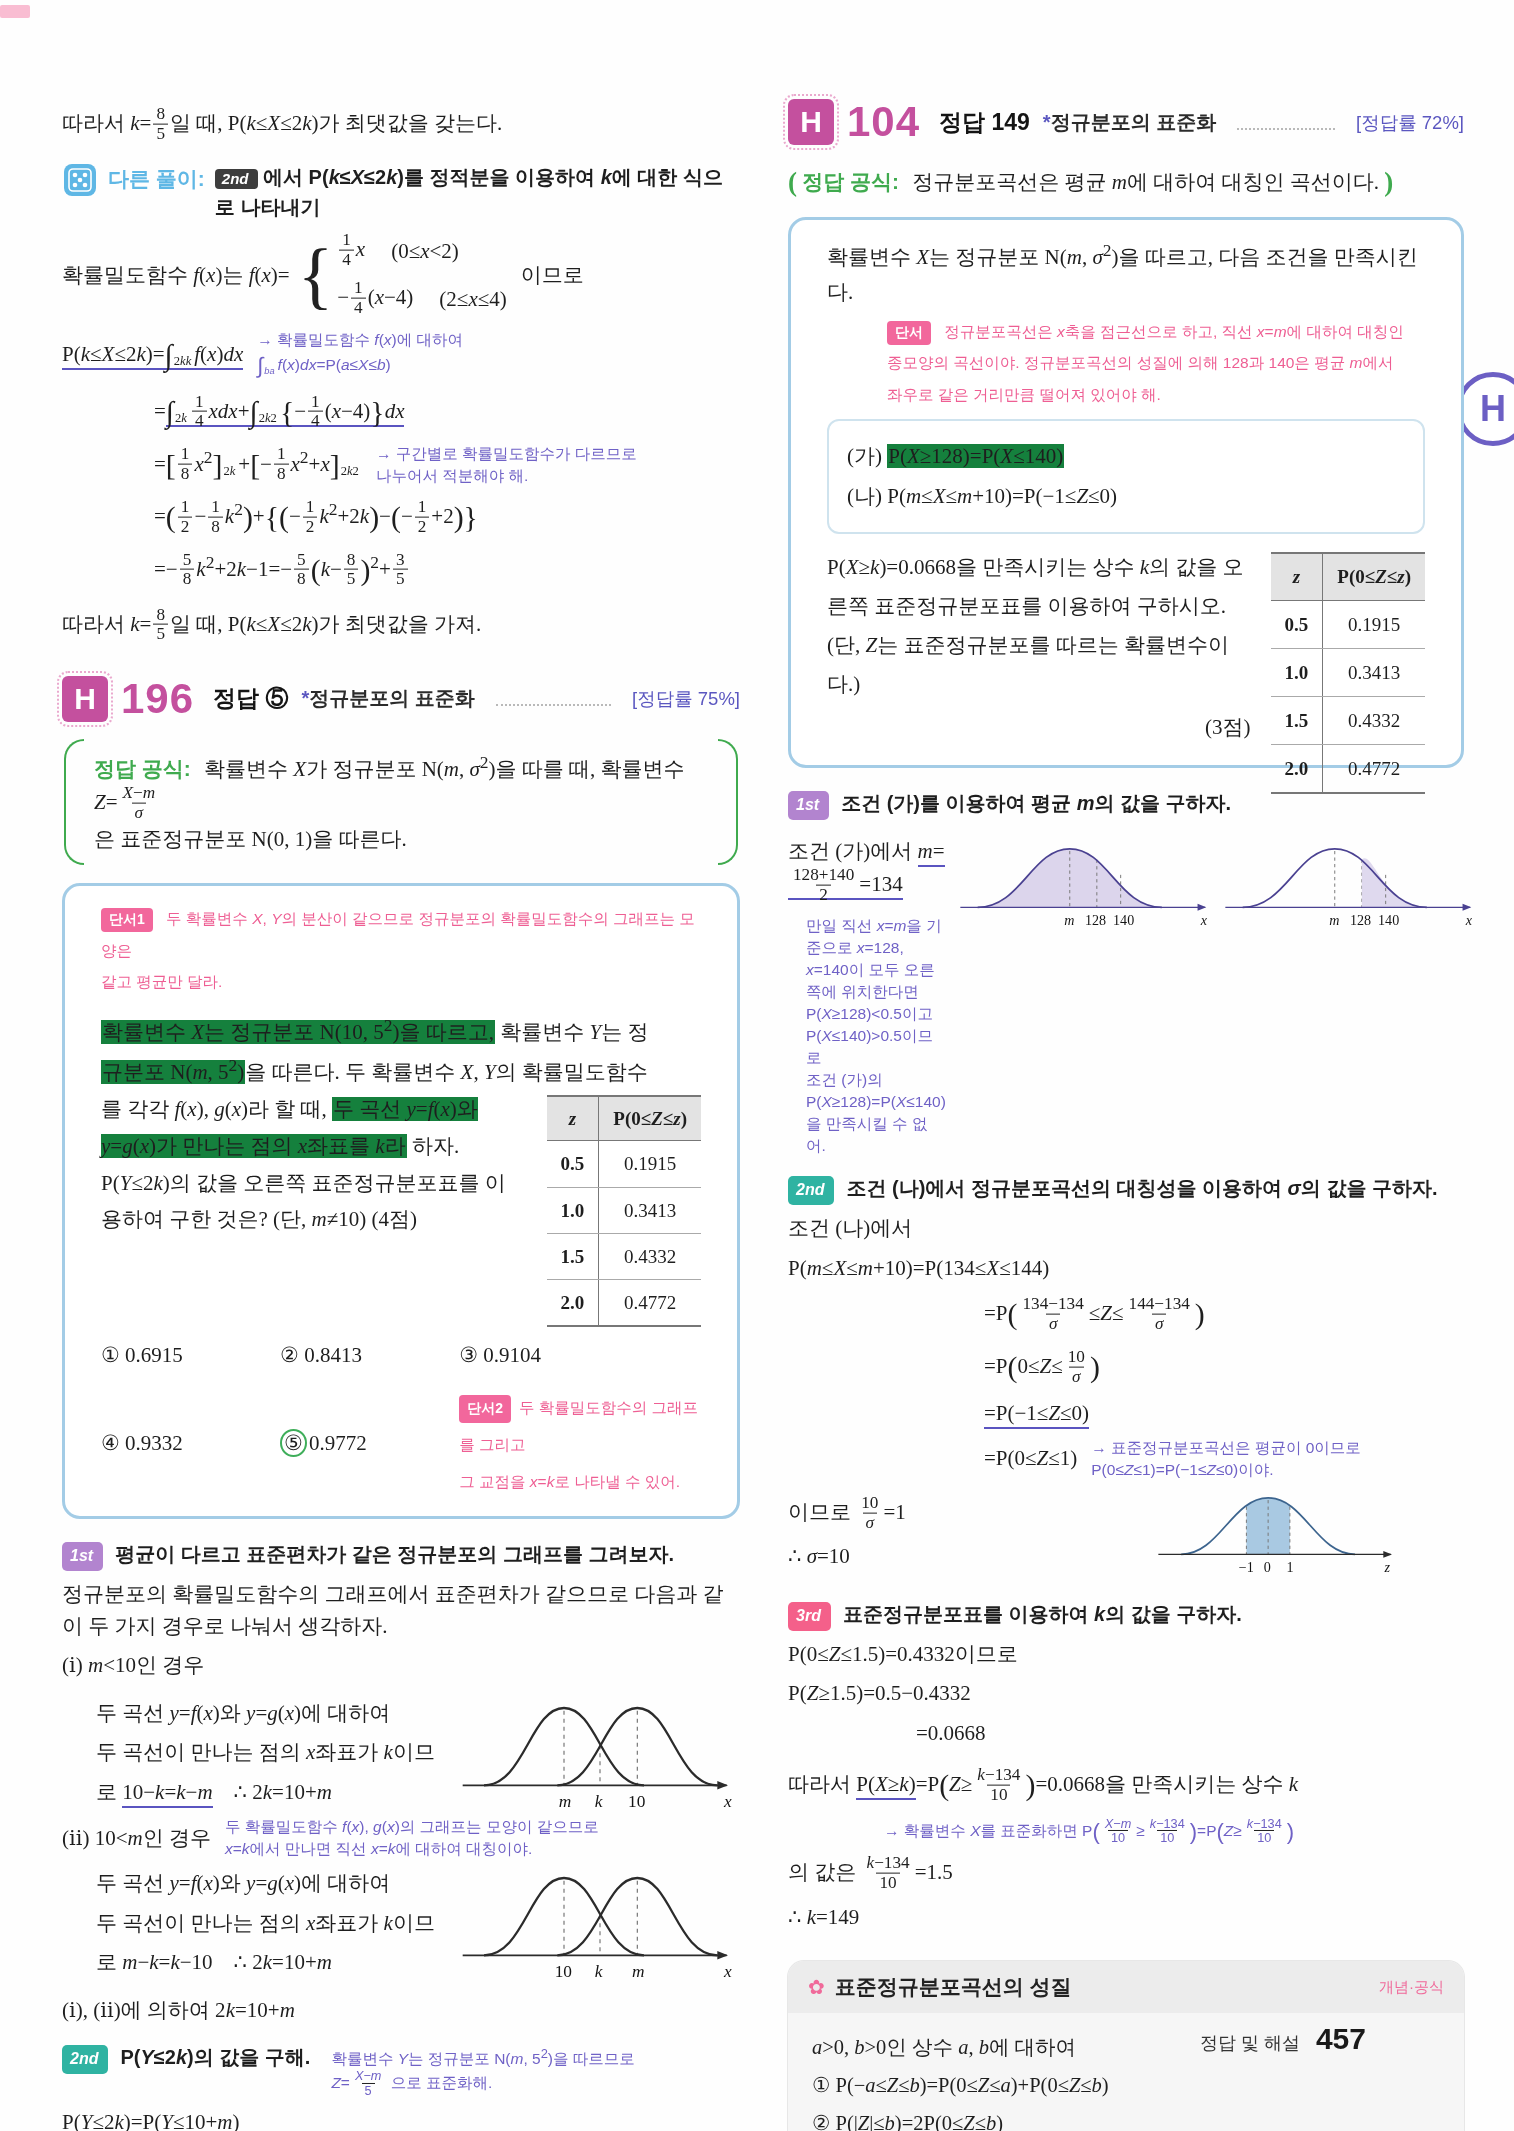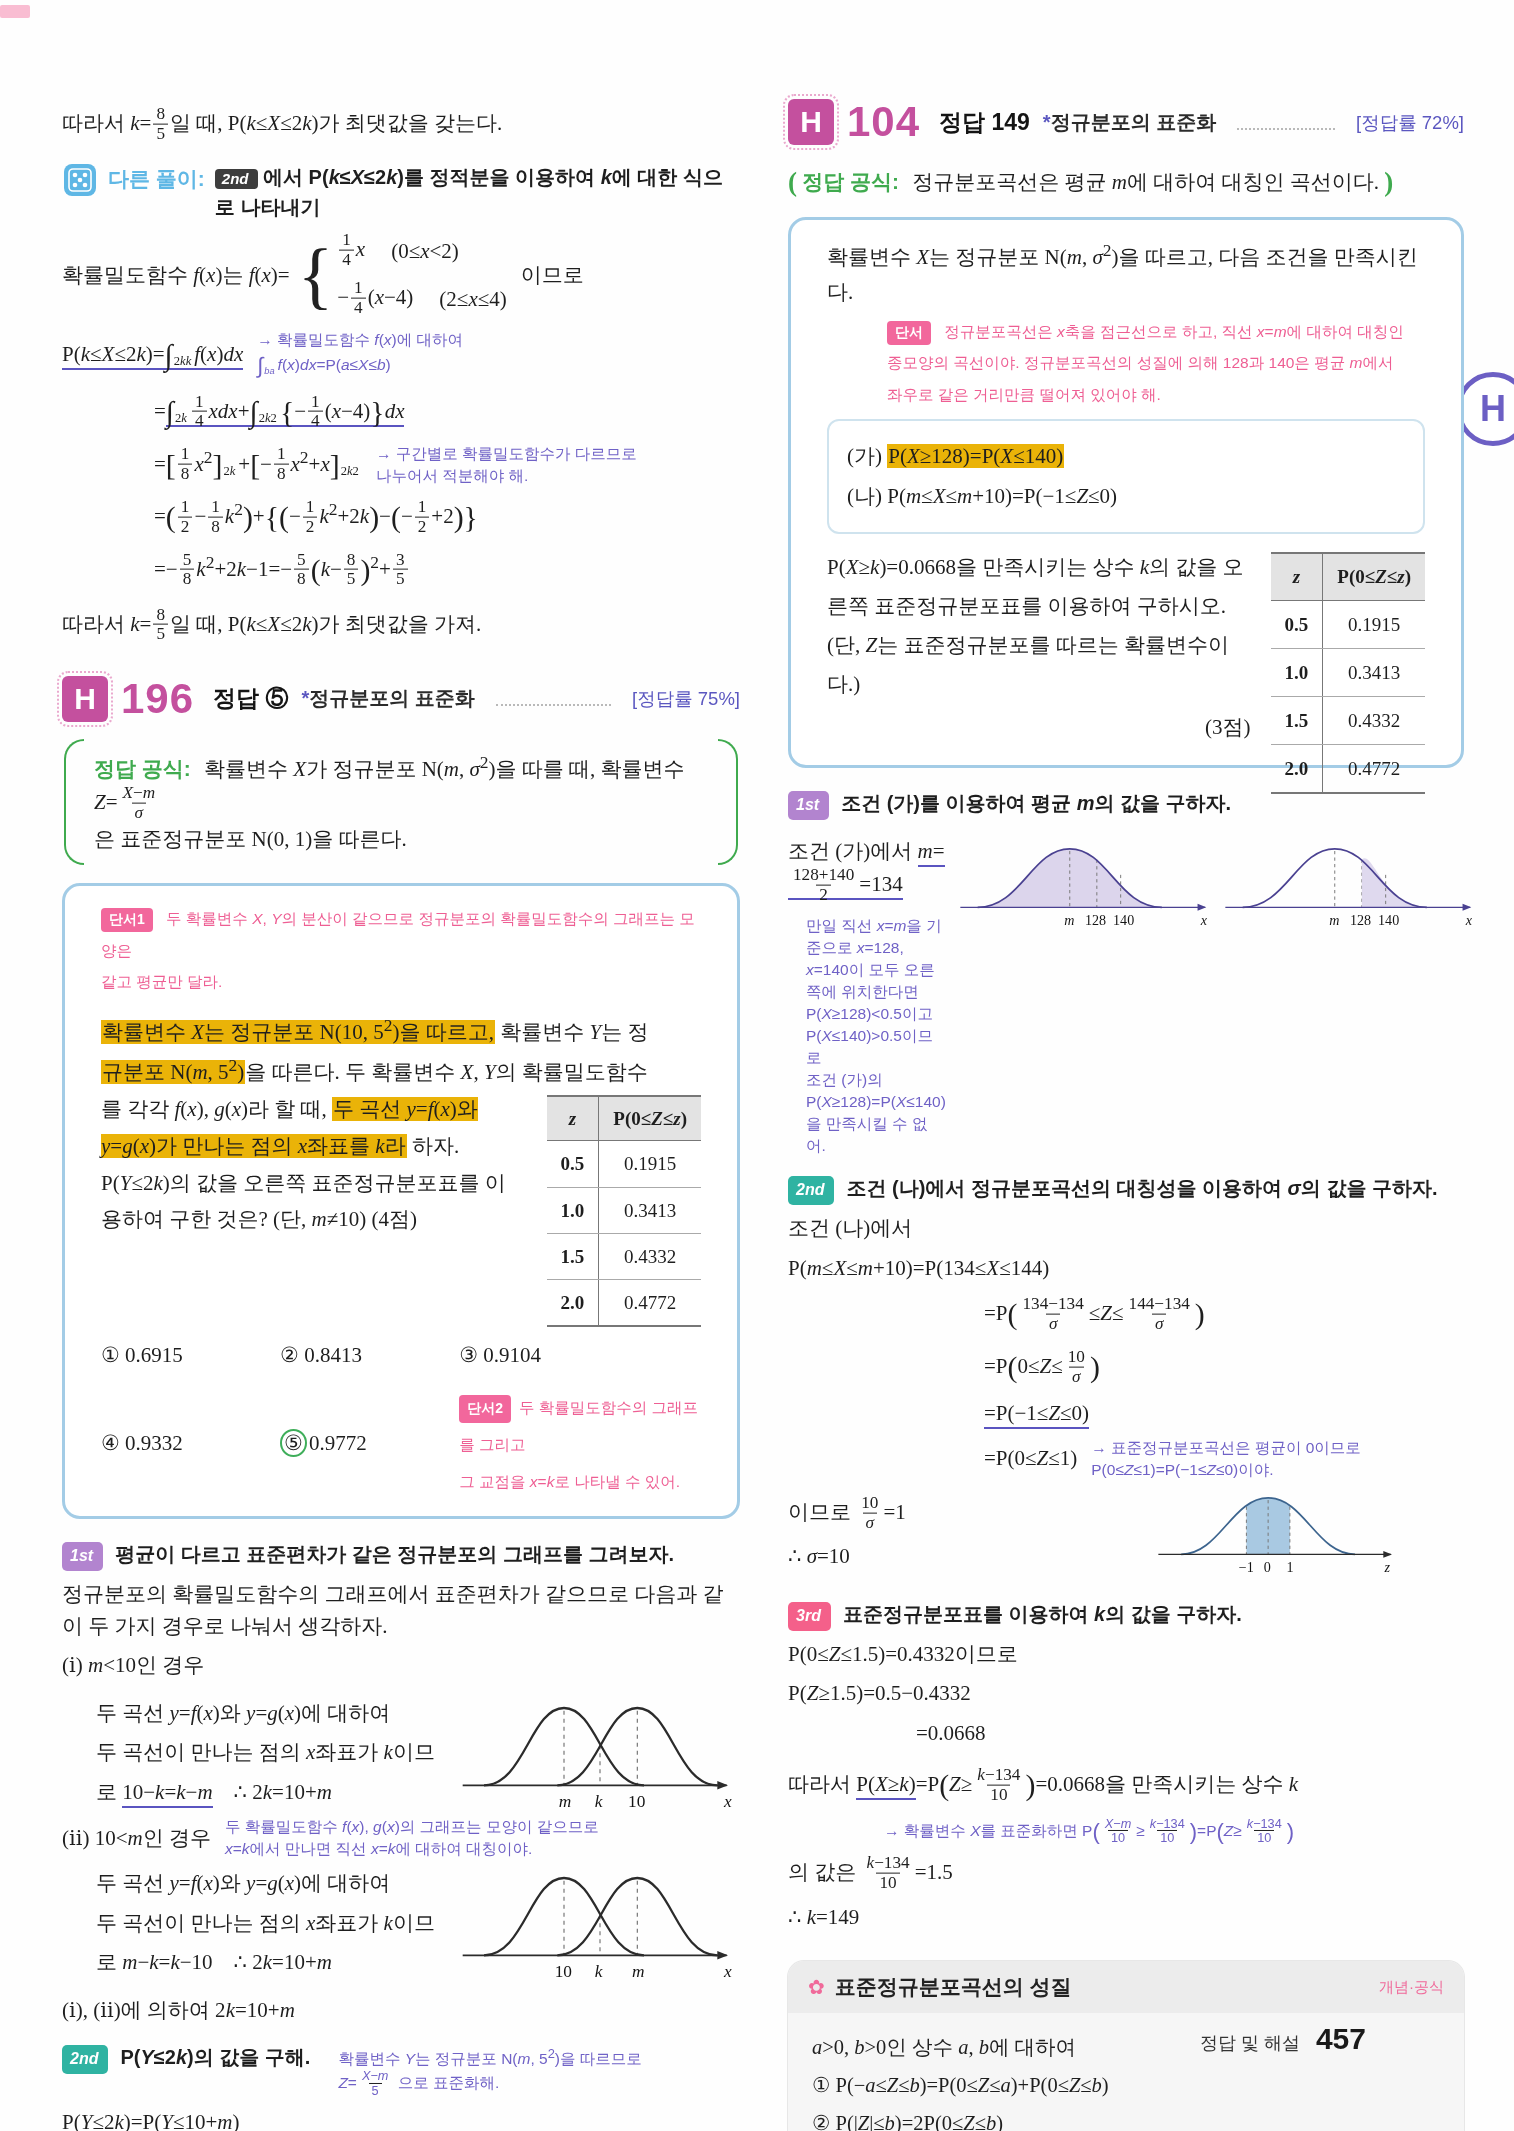--- a/index.html
+++ b/index.html
@@ -13,21 +13,21 @@
   .mline{margin:8px 0}
   
   .fr{display:inline-flex;flex-direction:column;align-items:center;vertical-align:middle;line-height:1.08;margin:0 2px;font-size:0.82em;transform:translateY(-0.08em)}
   .fr b{font-weight:normal;display:block;padding:0 3px;text-align:center}
   .fr b+b{border-top:1.4px solid #222}
   .big{font-size:1.42em;font-weight:normal;vertical-align:-0.14em}
   .lims{display:inline-flex;flex-direction:row;font-size:0.6em;line-height:1.1;vertical-align:-0.35em;margin:0 3px 0 1px}
   .lims span{display:block;text-align:center}
   .ul{border-bottom:2.3px solid #5a54c0;padding-bottom:2px}
   .note{color:#6f61c6;font-size:15.5px;line-height:1.42;font-family:"Liberation Sans","DejaVu Sans",sans-serif}
-  mark{background:#eab308;color:inherit;padding:0 1px}
+  mark{background:#15803d;color:inherit;padding:0 1px}
   
   .badge-step{display:inline-block;color:#fff;font-family:"Liberation Sans",sans-serif;font-style:italic;font-weight:bold;
      font-size:16px;padding:2px 10px 3px 8px;border-radius:5px;margin-right:12px;vertical-align:2px}
   .b1{background:#b284cf}.b2{background:#2fb3a2}.b3{background:#f4608a}
   .badge-dark{background:#3d3d3d;color:#fff;font-family:"Liberation Sans",sans-serif;font-style:italic;font-weight:bold;
      font-size:15px;padding:1px 9px 2px 7px;border-radius:4px}
   .hintb{display:inline-block;background:#f2679c;color:#fff;font-family:"Liberation Sans",sans-serif;font-weight:bold;
      font-size:14px;padding:1px 8px 2px;border-radius:4px;margin-right:8px;white-space:nowrap}
   .hint-text{color:#ee5e93;font-size:15.5px;line-height:1.45;font-family:"Liberation Sans",sans-serif}
   
@@ -353,21 +353,21 @@
       <text class="ti" x="101" y="86">k</text>
       <text class="ti" x="129" y="86">m</text>
       <text class="ti" x="198" y="86">x</text>
     </svg>
   </div>
   <p class="mline">(ⅰ), (ⅱ)에 의하여 2<i>k</i>=10+<i>m</i></p>
 
   <div class="steph">
     <span class="badge-step b2">2nd</span>
     <span class="t">P(<i>Y</i>≤2<i>k</i>)의 값을 구해.</span>
-    <div class="note" style="margin-left:28px">확률변수 <i>Y</i>는 정규분포 N(<i>m</i>, 5<sup>2</sup>)을 따르므로<br><i>Z</i>=<span class="fr">
+    <div class="note" style="margin-left:21px">확률변수 <i>Y</i>는 정규분포 N(<i>m</i>, 5<sup>2</sup>)을 따르므로<br><i>Z</i>=<span class="fr">
           <b><i>X</i>−<i>m</i></b>
           <b>5</b>
         </span> 으로 표준화해.</div>
   </div>
   <p class="mline"><span class="ul">P(<i>Y</i>≤2<i>k</i>)=P(<i>Y</i>≤10+<i>m</i>)</span></p>
 
 </div>
 
 
 <div class="col col-right">

